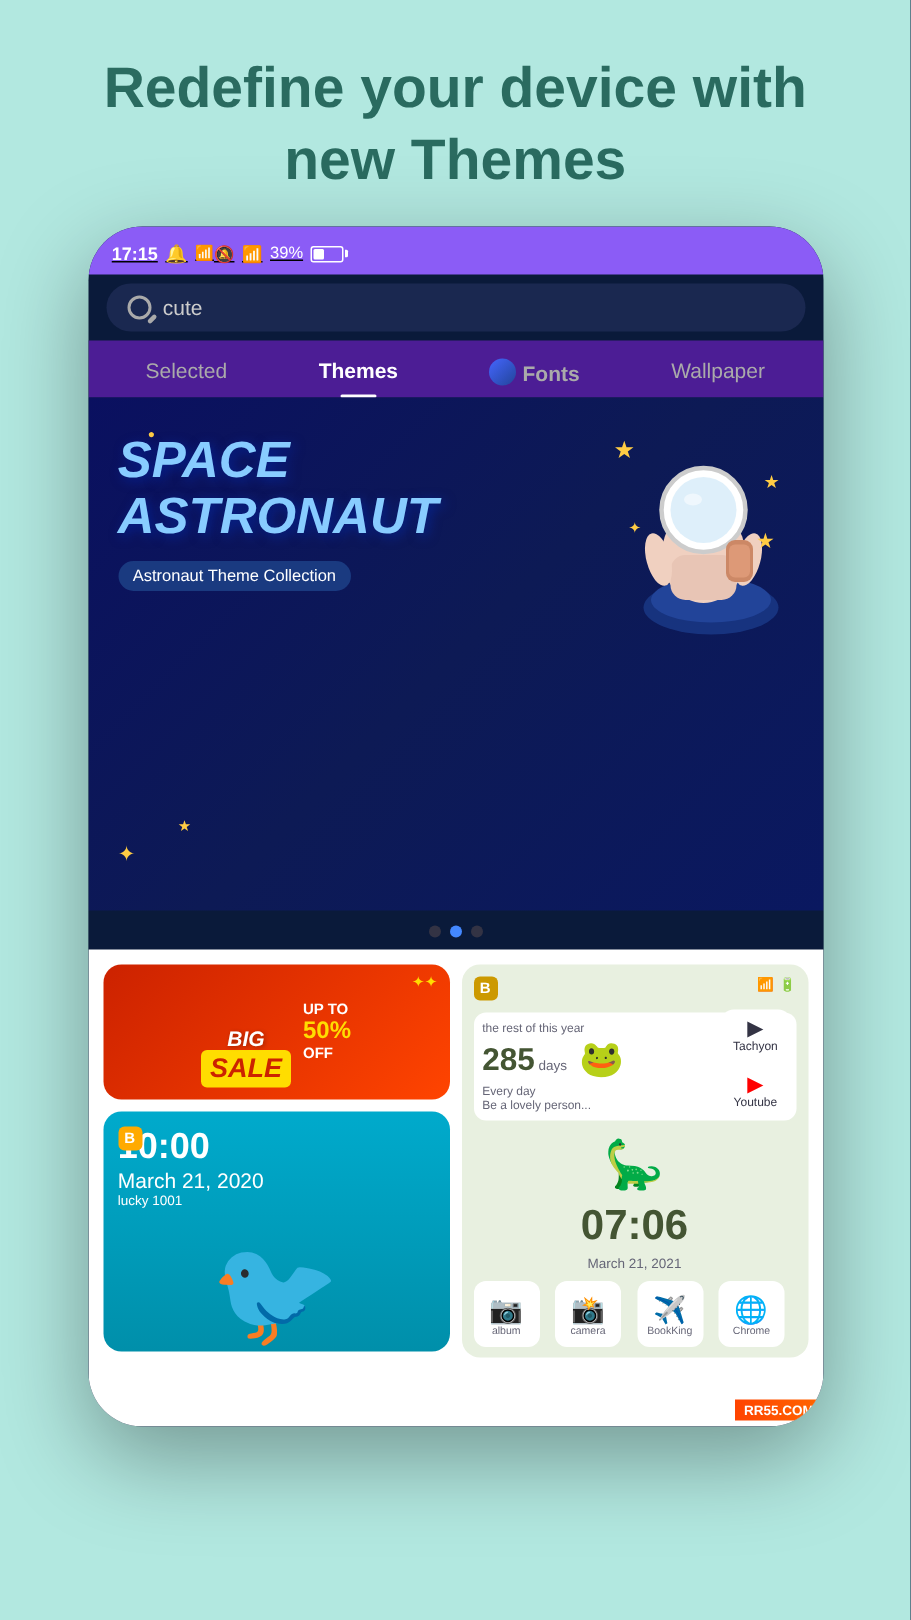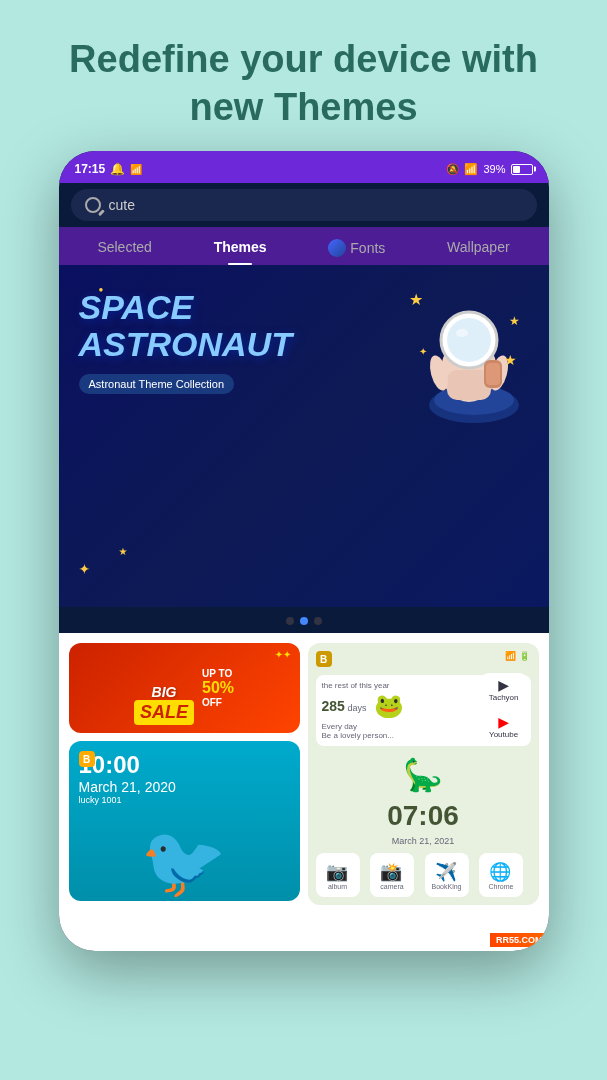--- a/index.html
+++ b/index.html
@@ -32,26 +32,26 @@
       border-radius: 36px;
       overflow: hidden;
       box-shadow: 0 20px 60px rgba(0,0,0,0.35);
       position: relative;
       display: flex;
       flex-direction: column;
     }
 
     
     .status-bar {
-      background: #6d28d9;
-      display: flex;
-      justify-content: space-between;
+      background: #8b5cf6;
+      display: flex;
       align-items: center;
       padding: 8px 16px 4px;
       height: 32px;
+      text-decoration: underline;
     }
     .status-left {
       display: flex;
       align-items: center;
       gap: 5px;
       color: white;
       font-size: 12px;
       font-weight: bold;
     }
     .status-right {
@@ -147,22 +147,23 @@
       bottom: 0;
       left: 50%;
       transform: translateX(-50%);
       width: 24px;
       height: 2px;
       background: white;
       border-radius: 2px;
     }
     .nav-tab.fonts {
       display: flex;
-      align-items: center;
+      align-items: flex-end;
       gap: 4px;
+      font-weight: bold;
     }
     .planet-icon {
       width: 18px;
       height: 18px;
       background: linear-gradient(135deg, #4466ff, #224499);
       border-radius: 50%;
       display: inline-block;
     }
 
     
@@ -447,21 +448,21 @@
           <div style="display:flex; gap:3px; font-size:9px; color:#556;">
             <span>📶</span>
               <span>🔋</span>
           </div>
         </div>
 
         <div class="dino-widget" style="background:white; border-radius:8px; padding:6px; margin-bottom:4px;">
           <div style="font-size:8px; color:#667; margin-bottom:2px;">the rest of this year</div>
           <div style="display:flex; align-items:center; gap:8px;">
             <div>
-              <span style="font-size:14px; font-weight:bold; color:#445533;">285</span>
+              <span style="font-size:21px; font-weight:bold; color:#445533;">285</span>
               <span style="font-size:9px; color:#667;">days</span>
             </div>
             <div style="font-size:24px;">🐸</div>
           </div>
           <div style="font-size:8px; color:#667; margin-top:2px;">Every day</div>
           <div style="font-size:8px; color:#667;">Be a lovely person...</div>
         </div>
 
         <div style="position:absolute; right:12px; top:30px; display:flex; flex-direction:column; gap:4px;">
           <div style="background:white; border-radius:8px; padding:4px 8px; font-size:8px; color:#334; text-align:center;">

